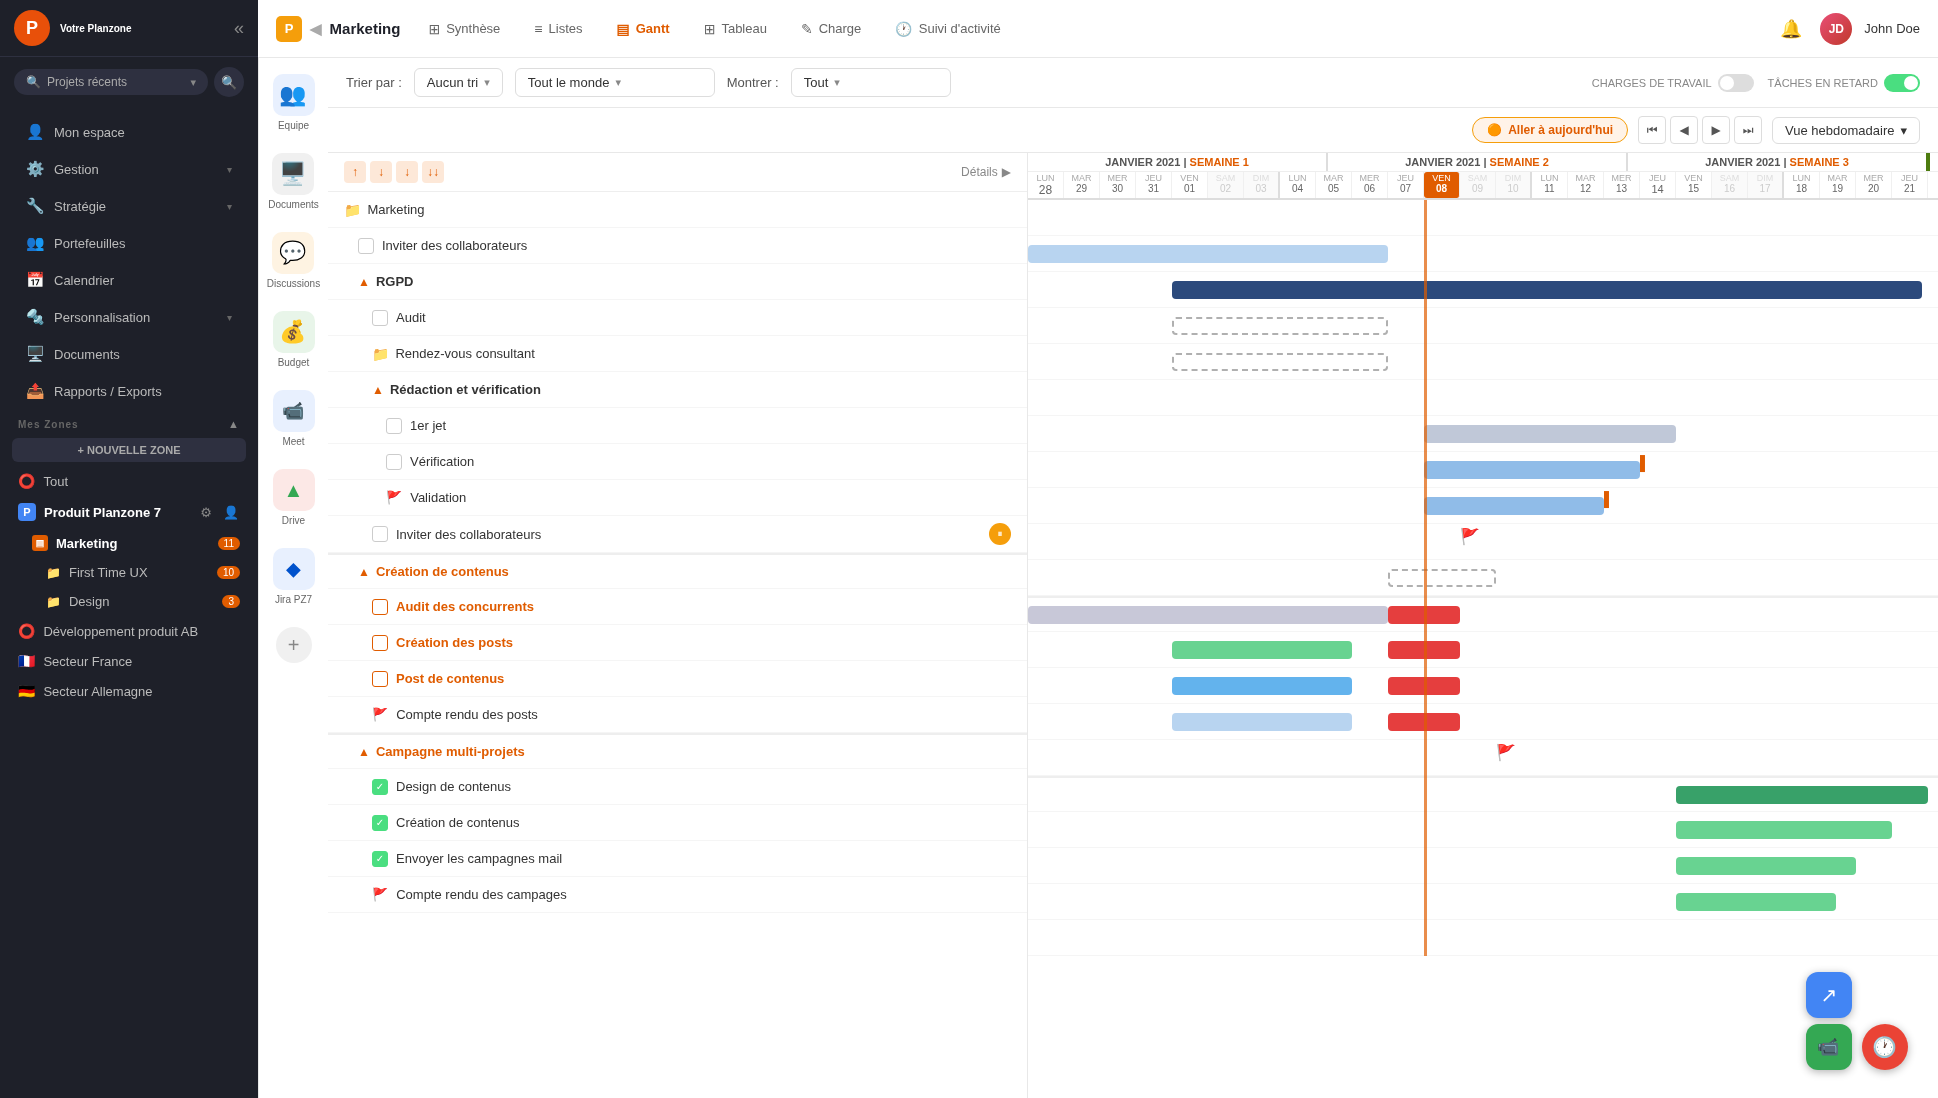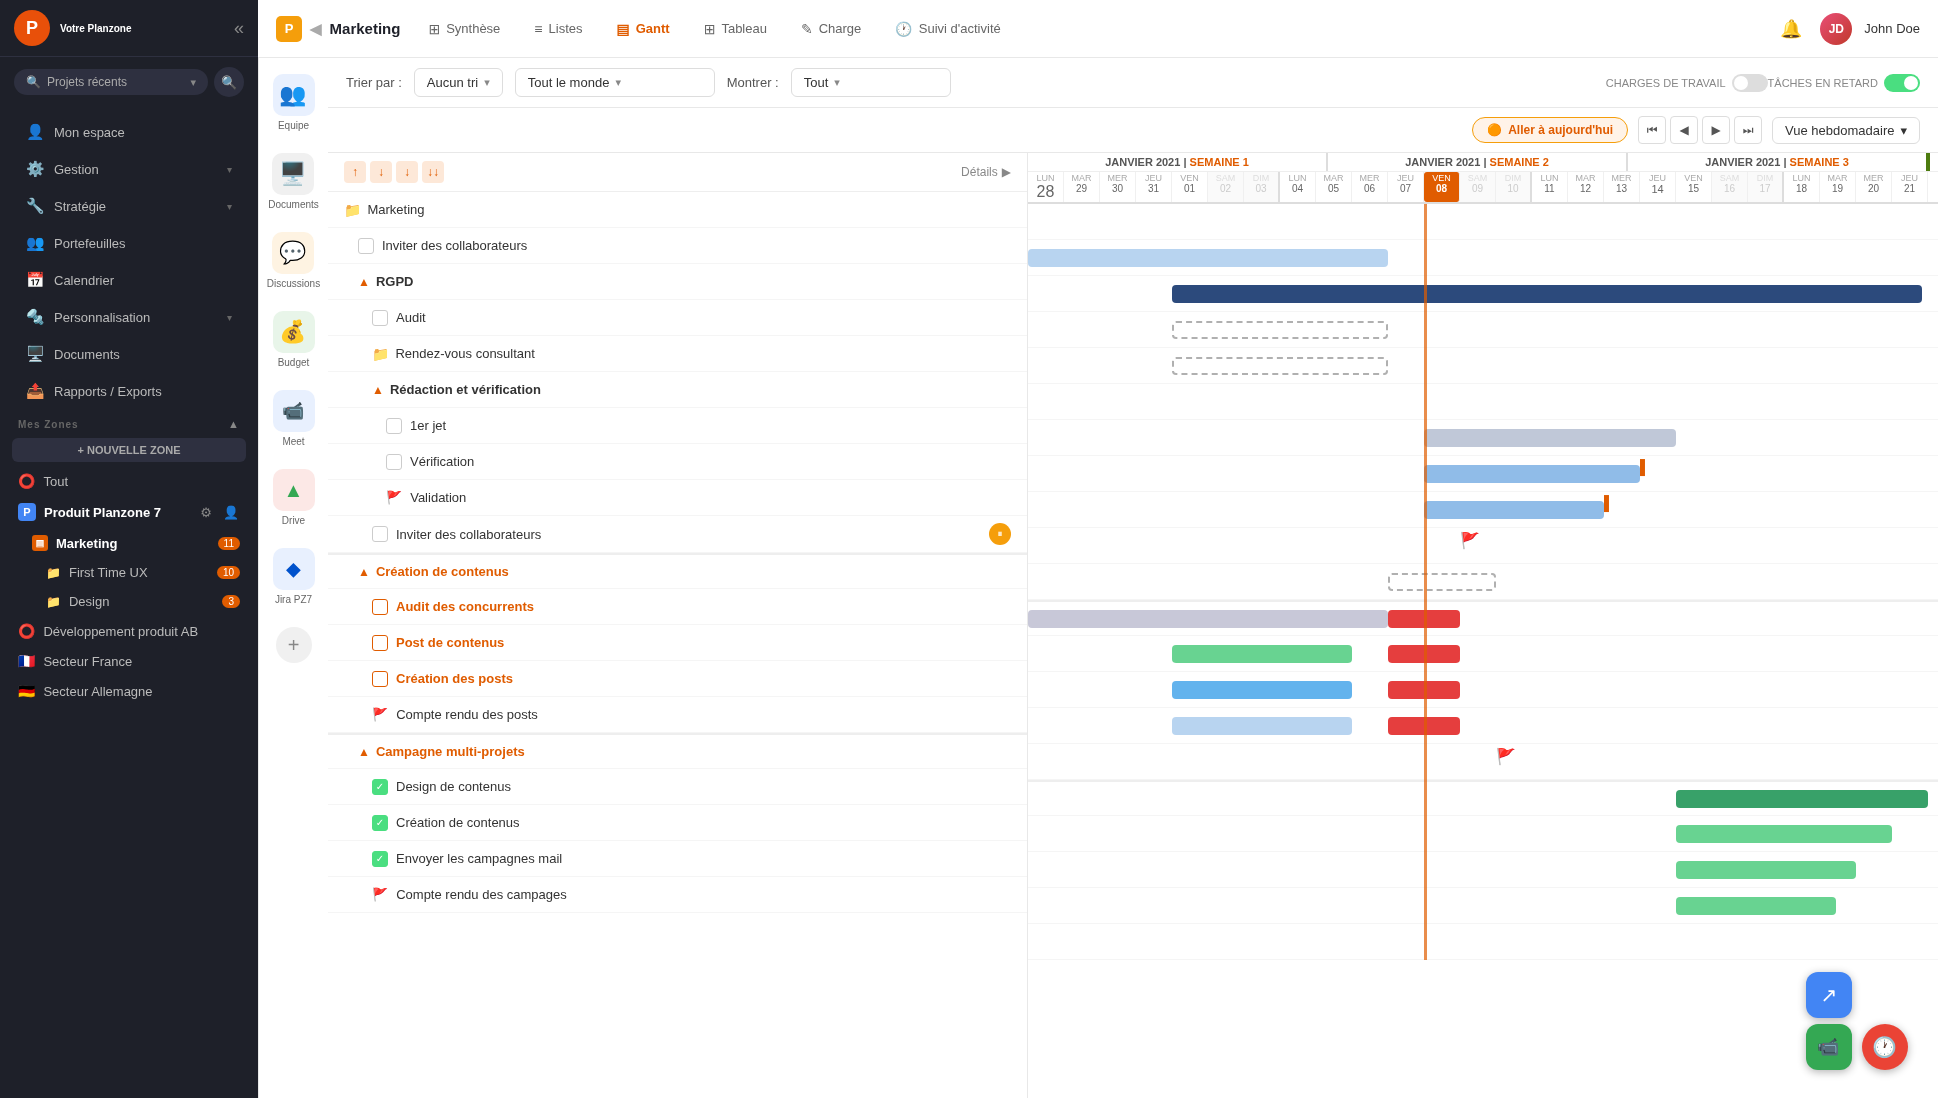--- a/index.html
+++ b/index.html
@@ -63,21 +63,21 @@
 
     
     .content { flex: 1; display: flex; flex-direction: column; overflow: hidden; }
 
     
     .gantt-toolbar { display: flex; align-items: center; padding: 10px 18px; background: white; border-bottom: 1px solid #e8e8e8; gap: 12px; }
     .gantt-toolbar-label { color: #555; font-size: 13px; }
     .gantt-select { display: flex; align-items: center; gap: 6px; border: 1px solid #ddd; border-radius: 6px; padding: 6px 12px; cursor: pointer; background: white; font-size: 13px; color: #333; }
     .gantt-select .arrow { color: #888; font-size: 11px; }
     .montrer-select { min-width: 160px; }
-    .gantt-toolbar-right { margin-left: auto; display: flex; align-items: center; }
+    .gantt-toolbar-right { margin-left: auto; display: flex; align-items: center; gap: 14px; }
     .toggle-group { display: flex; align-items: center; gap: 6px; font-size: 11px; color: #888; }
     .toggle { width: 36px; height: 18px; border-radius: 10px; background: #ddd; position: relative; cursor: pointer; }
     .toggle.on { background: #4ade80; }
     .toggle-knob { width: 14px; height: 14px; border-radius: 50%; background: white; position: absolute; top: 2px; right: 2px; transition: right 0.2s; }
     .toggle.off .toggle-knob { right: auto; left: 2px; }
 
     
     .gantt-nav { display: flex; align-items: center; padding: 8px 18px; background: white; border-bottom: 1px solid #e8e8e8; gap: 10px; justify-content: flex-end; }
     .today-btn { display: flex; align-items: center; gap: 6px; background: #fff3e8; border: 1px solid #f59e0b; border-radius: 20px; padding: 5px 14px; cursor: pointer; color: #e05c00; font-size: 12px; font-weight: 600; }
     .nav-arrows { display: flex; align-items: center; gap: 4px; }
@@ -438,26 +438,26 @@
               <span class="task-name orange">Création de contenus</span>
             </div>
 
             <div class="task-row task-indent-2">
               <div class="task-checkbox" style="border-color:#e05c00;"></div>
               <span class="task-name orange">Audit des concurrents</span>
             </div>
 
             <div class="task-row task-indent-2">
               <div class="task-checkbox" style="border-color:#e05c00;"></div>
+              <span class="task-name orange">Création des posts</span>
+            </div>
+
+            <div class="task-row task-indent-2">
+              <div class="task-checkbox" style="border-color:#e05c00;"></div>
               <span class="task-name orange">Post de contenus</span>
-            </div>
-
-            <div class="task-row task-indent-2">
-              <div class="task-checkbox" style="border-color:#e05c00;"></div>
-              <span class="task-name orange">Création des posts</span>
             </div>
 
             <div class="task-row task-indent-2">
               <span class="task-flag">🚩</span>
               <span class="task-name">Compte rendu des posts</span>
             </div>
 
             <div class="task-row task-indent-1" style="border-top:2px solid #eee;">
               <span class="task-collapse" style="color:#e05c00;">▲</span>
               <span class="task-name orange">Campagne multi-projets</span>
@@ -492,21 +492,21 @@
                 <div style="display:flex; flex-direction:column; flex:1;">
 
                   <div style="display:flex; border-bottom:1px solid #eee;">
                     <div style="flex:1; text-align:center; font-size:11px; font-weight:700; color:#555; padding:3px 0; border-right:2px solid #ddd;">JANVIER 2021 | <span style="color:#e05c00;">SEMAINE 1</span></div>
                     <div style="flex:1; text-align:center; font-size:11px; font-weight:700; color:#555; padding:3px 0; border-right:2px solid #ddd;">JANVIER 2021 | <span style="color:#e05c00;">SEMAINE 2</span></div>
                     <div style="flex:1; text-align:center; font-size:11px; font-weight:700; color:#555; padding:3px 0; border-right:4px solid #4d7c0f;">JANVIER 2021 | <span style="color:#e05c00;">SEMAINE 3</span></div>
                     <div style="flex:1; text-align:center; font-size:11px; font-weight:700; color:#555; padding:3px 0;">JANVIER 2021 | </div>
                   </div>
 
                   <div style="display:flex;">
-                    <div style="width:36px; min-width:36px; text-align:center; font-size:9px; color:#aaa; padding:1px 0; border-right:1px solid #f0f0f0;">LUN<br><span style="font-size:16px;color:#666;">28</span></div>
+                    <div style="width:36px; min-width:36px; text-align:center; font-size:9px; color:#aaa; padding:1px 0; border-right:1px solid #f0f0f0;">LUN<br><span style="font-size:12px;color:#666;">28</span></div>
                     <div style="width:36px; min-width:36px; text-align:center; font-size:9px; color:#aaa; padding:1px 0; border-right:1px solid #f0f0f0;">MAR<br><span style="font-size:10px;color:#666;">29</span></div>
                     <div style="width:36px; min-width:36px; text-align:center; font-size:9px; color:#aaa; padding:1px 0; border-right:1px solid #f0f0f0;">MER<br><span style="font-size:10px;color:#666;">30</span></div>
                     <div style="width:36px; min-width:36px; text-align:center; font-size:9px; color:#aaa; padding:1px 0; border-right:1px solid #f0f0f0;">JEU<br><span style="font-size:10px;color:#666;">31</span></div>
                     <div style="width:36px; min-width:36px; text-align:center; font-size:9px; color:#aaa; padding:1px 0; border-right:1px solid #f0f0f0;">VEN<br><span style="font-size:10px;color:#666;text-align:center;">01</span></div>
                     <div style="width:36px; min-width:36px; text-align:center; font-size:9px; color:#ddd; padding:1px 0; border-right:1px solid #f0f0f0; background:#fafafa;">SAM<br><span style="font-size:10px;color:#ccc;">02</span></div>
                     <div style="width:36px; min-width:36px; text-align:center; font-size:9px; color:#ddd; padding:1px 0; border-right:2px solid #ddd; background:#fafafa;">DIM<br><span style="font-size:10px;color:#ccc;">03</span></div>
                     <div style="width:36px; min-width:36px; text-align:center; font-size:9px; color:#aaa; padding:1px 0; border-right:1px solid #f0f0f0;">LUN<br><span style="font-size:10px;color:#666;">04</span></div>
                     <div style="width:36px; min-width:36px; text-align:center; font-size:9px; color:#aaa; padding:1px 0; border-right:1px solid #f0f0f0;">MAR<br><span style="font-size:10px;color:#666;">05</span></div>
                     <div style="width:36px; min-width:36px; text-align:center; font-size:9px; color:#aaa; padding:1px 0; border-right:1px solid #f0f0f0;">MER<br><span style="font-size:10px;color:#666;">06</span></div>
                     <div style="width:36px; min-width:36px; text-align:center; font-size:9px; color:#aaa; padding:1px 0; border-right:1px solid #f0f0f0;">JEU<br><span style="font-size:10px;color:#666;">07</span></div>

